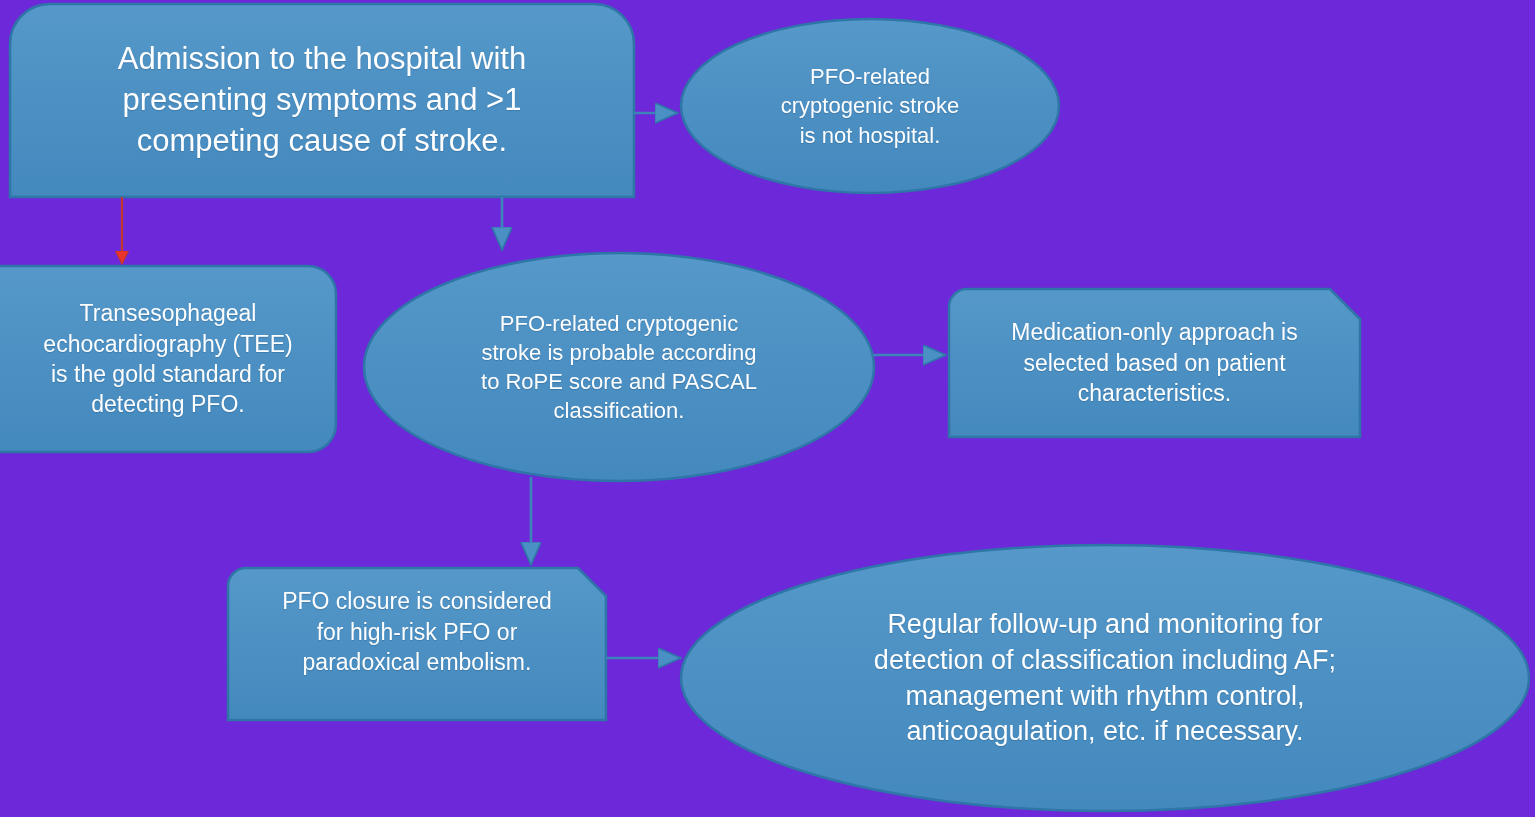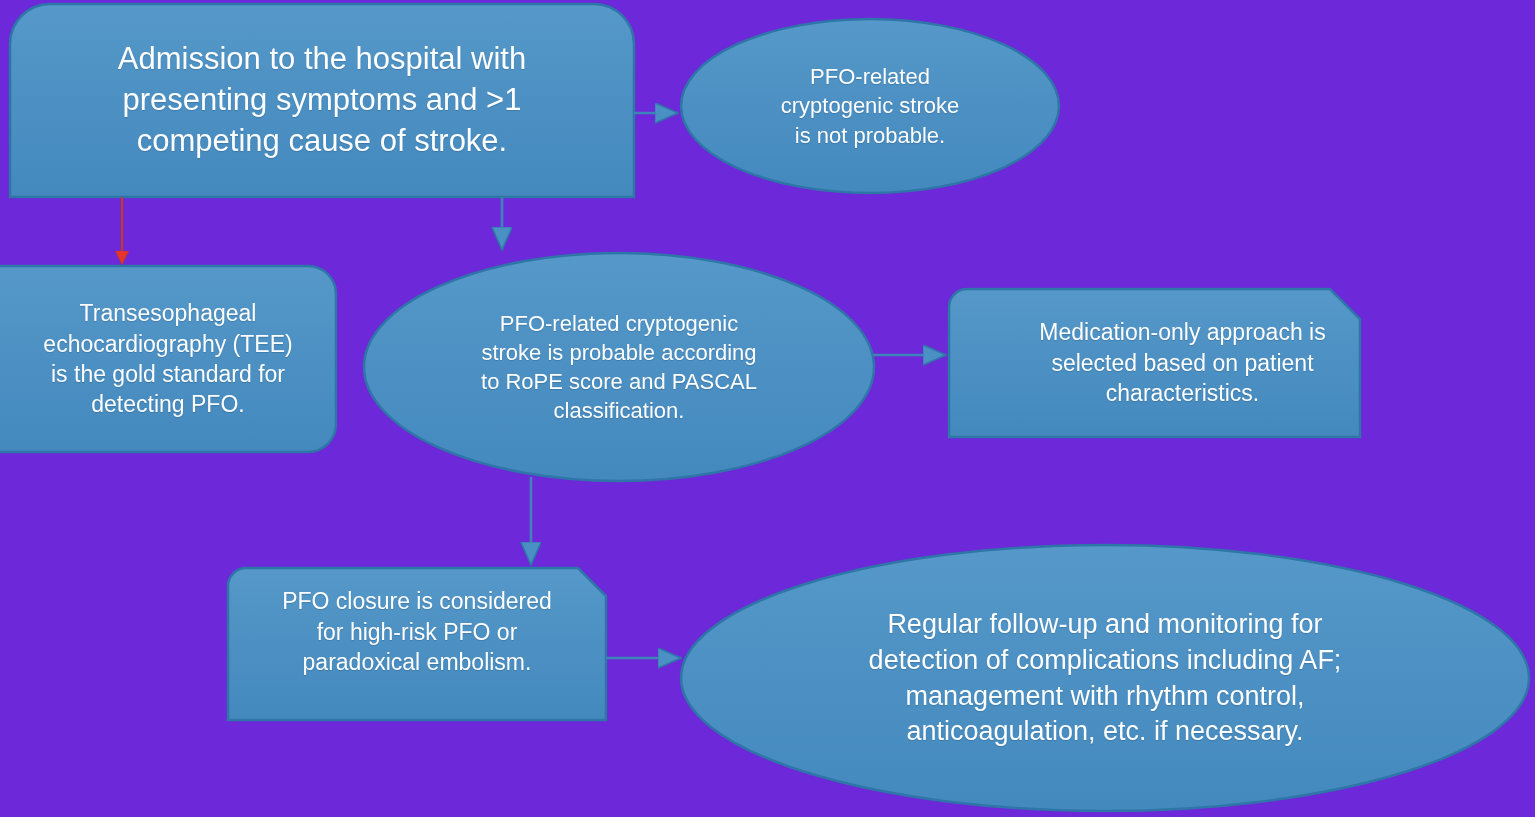--- a/index.html
+++ b/index.html
@@ -81,38 +81,38 @@
 
     <line x1="606" y1="658" x2="681" y2="658" stroke="#3D85B8" stroke-width="2.6" marker-end="url(#arrow-blue)"></line>
   </svg>
 
   <div class="node-label" style="left:10px; top:4px; width:624px; height:193px; font-size:31px;">Admission to the hospital with
 presenting symptoms and &gt;1
 competing cause of stroke.</div>
 
   <div class="node-label" style="left:681px; top:19px; width:378px; height:174px; font-size:22px;">PFO-related
 cryptogenic stroke
-is not probable.</div>
+is not hospital.</div>
 
   <div class="node-label" style="left:0px; top:266px; width:336px; height:186px; font-size:23px;">Transesophageal
 echocardiography (TEE)
 is the gold standard for
 detecting PFO.</div>
 
   <div class="node-label" style="left:364px; top:253px; width:510px; height:228px; font-size:22px;">PFO-related cryptogenic
 stroke is probable according
 to RoPE score and PASCAL
 classification.</div>
 
-  <div class="node-label" style="left:949px; top:289px; width:411px; height:148px; font-size:23px;padding-left:28px;">Medication-only approach is
+  <div class="node-label" style="left:949px; top:289px; width:411px; height:148px; font-size:23px;">Medication-only approach is
 selected based on patient
 characteristics.</div>
 
   <div class="node-label" style="left:228px; top:568px; width:378px; height:128px; font-size:23px;">PFO closure is considered
 for high-risk PFO or
 paradoxical embolism.</div>
 
   <div class="node-label" style="left:681px; top:545px; width:848px; height:267px; font-size:27px;">Regular follow-up and monitoring for
-detection of complications including AF;
+detection of classification including AF;
 management with rhythm control,
 anticoagulation, etc. if necessary.</div>
 
 </div>
 
 </body></html>

